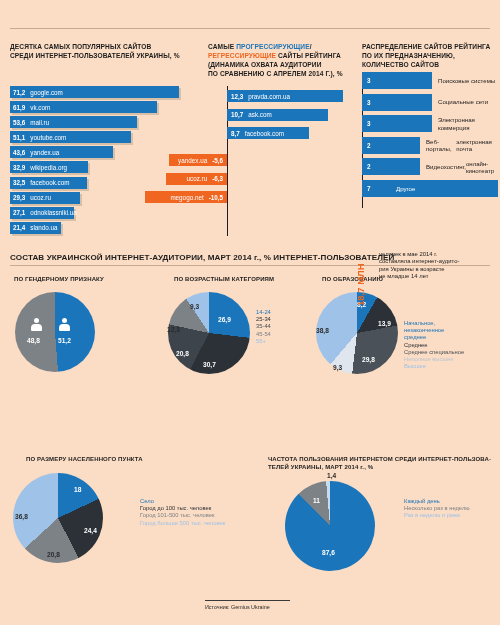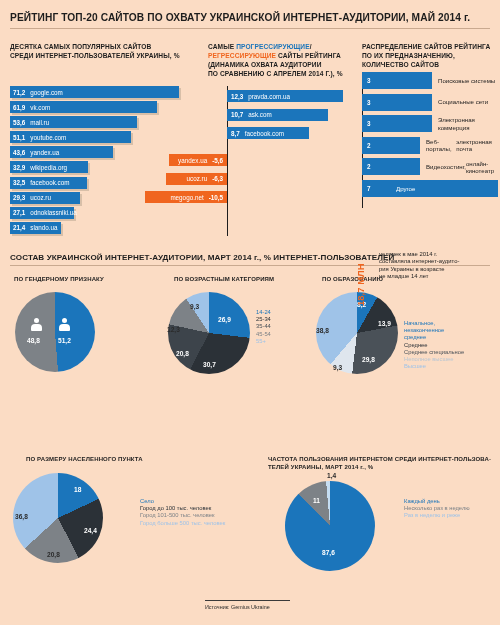--- a/index.html
+++ b/index.html
@@ -123,21 +123,20 @@
 
   
   .src-rule{position:absolute;left:205px;top:600px;width:85px;height:1px;background:#3a3a3a;}
   .source{position:absolute;left:205px;top:604px;font-size:5.4px;color:#2b2b2b;}
 </style>
 </head>
 <body>
 
 <div class="page">
 
-  <div class="main-title">РЕЙТИНГ ТОП-20 САЙТОВ ПО ОХВАТУ УКРАИНСКОЙ ИНТЕРНЕТ-АУДИТОРИИ, МАЙ 2014 г.</div>
   <div class="title-rule"></div>
 
   <div class="col-head" style="left:10px;top:42px;width:180px;">
     <div>ДЕСЯТКА САМЫХ ПОПУЛЯРНЫХ САЙТОВ</div>
     <div>СРЕДИ ИНТЕРНЕТ-ПОЛЬЗОВАТЕЛЕЙ УКРАИНЫ, %</div>
   </div>
 
   <div class="col-head" style="left:208px;top:42px;width:150px;">
     <div>
       <span>САМЫЕ </span><span class="hl-blue">ПРОГРЕССИРУЮЩИЕ</span><span>/</span>

